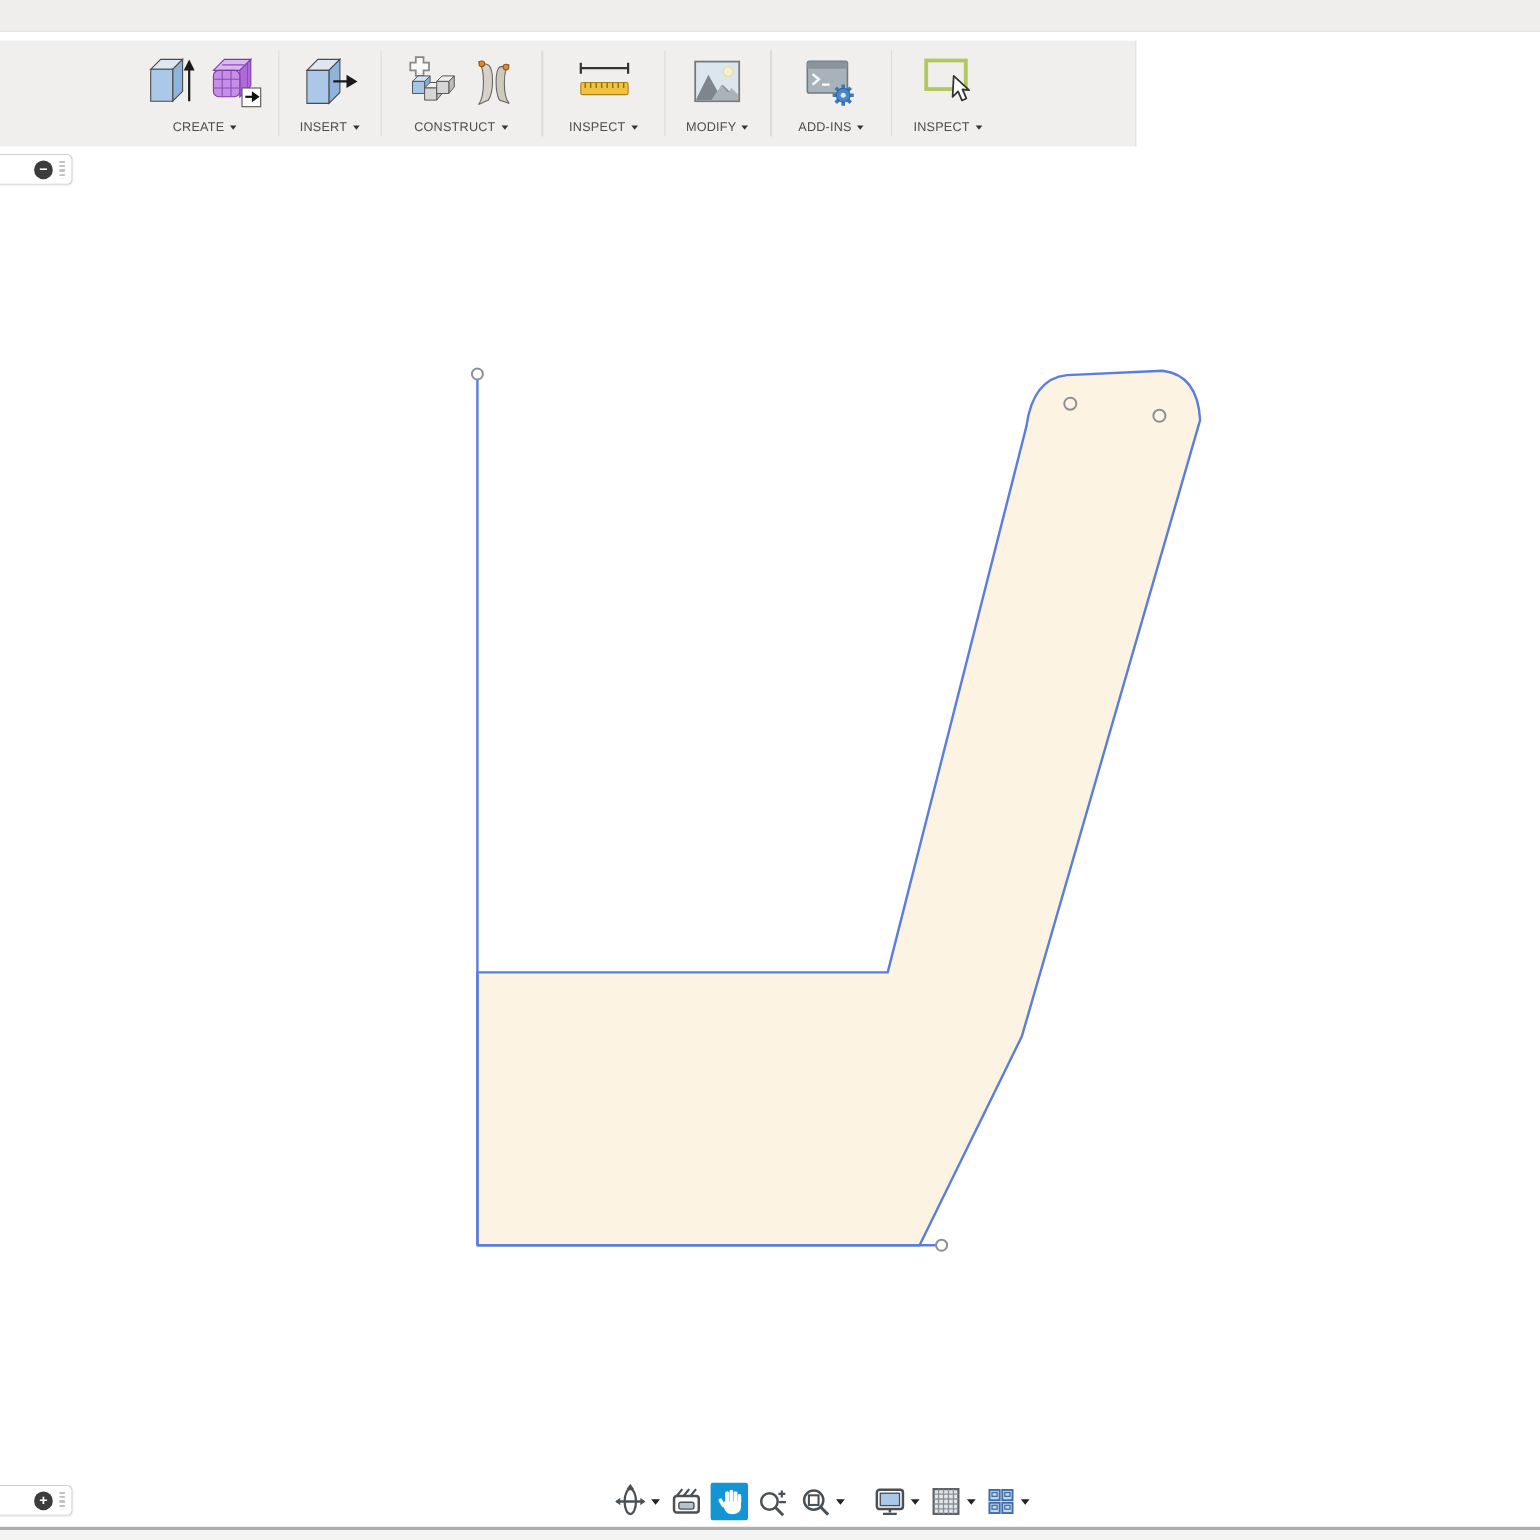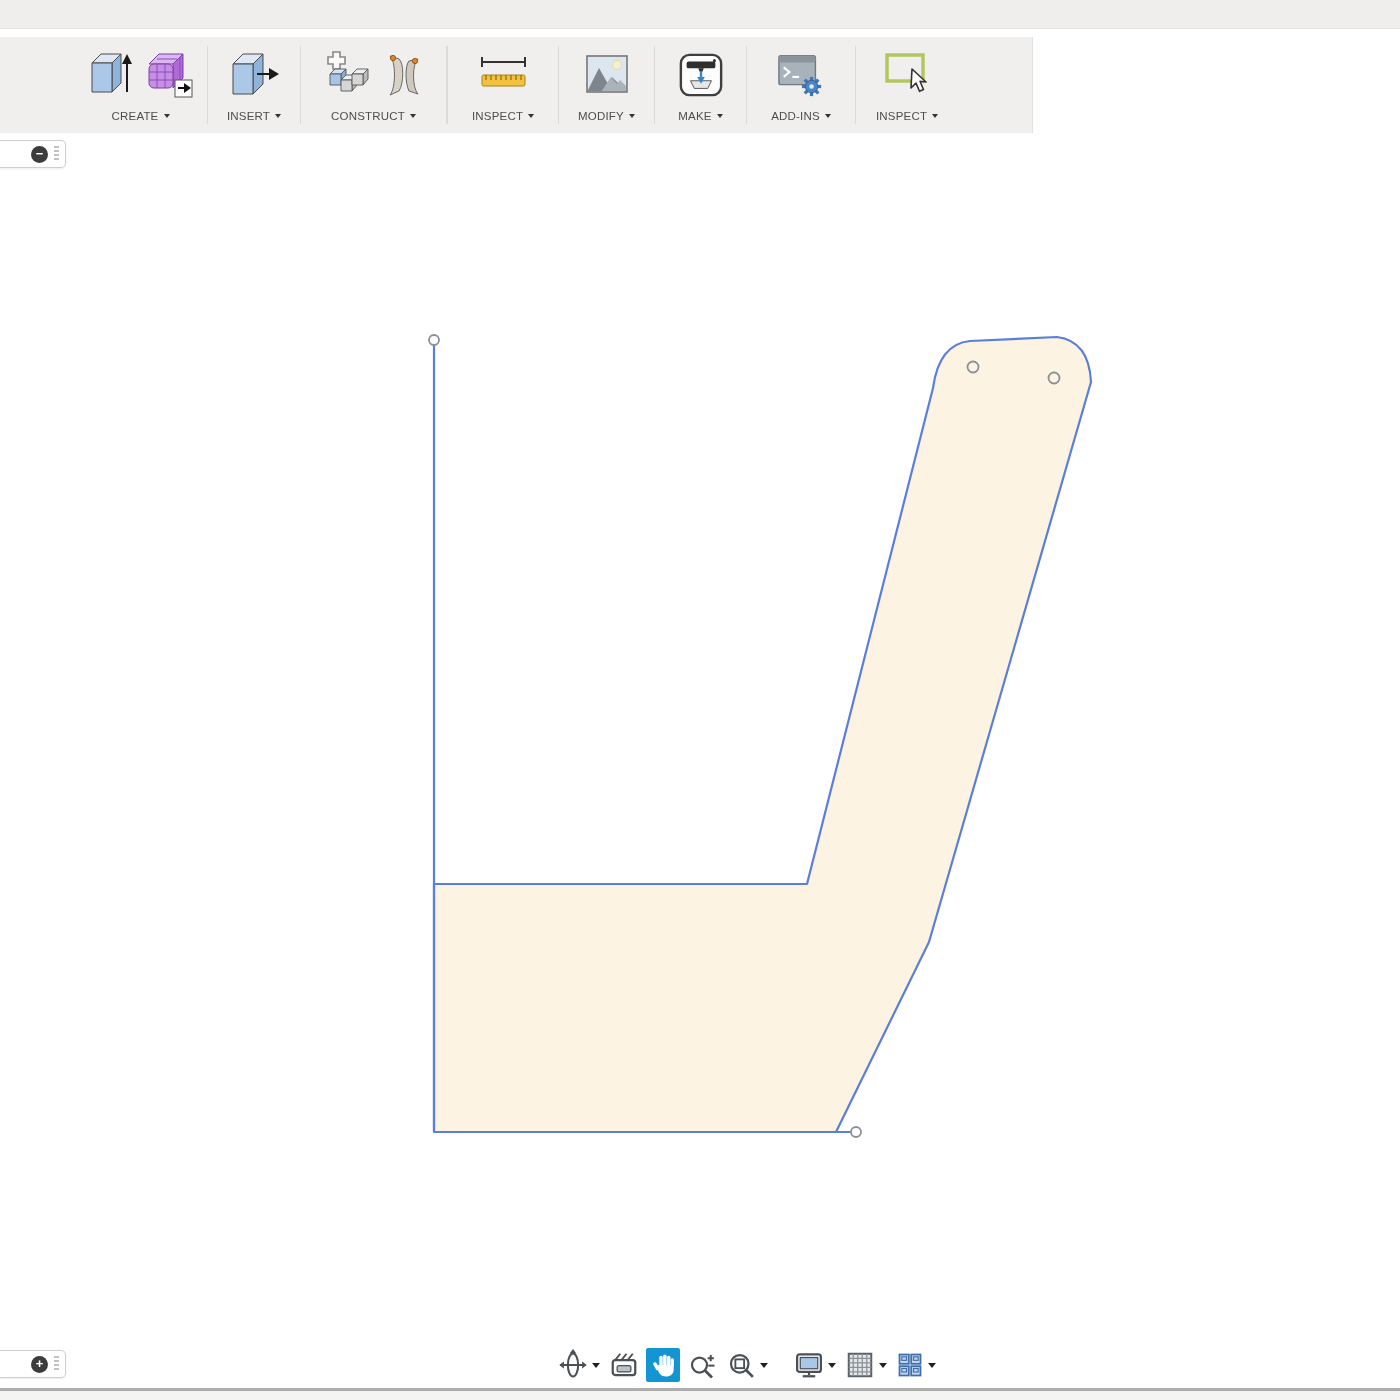--- a/index.html
+++ b/index.html
@@ -192,39 +192,20 @@
         </button>
       </div>
       <button class="grouplabel">
         <span>MODIFY</span>
         <span class="caret"></span>
       </button>
     </div>
 
     <div class="vdiv"></div>
 
-    <div class="group g-make">
-      <div class="icons">
-        <button class="tool">
-          <svg width="46" height="46" viewBox="0 0 48 48">
-            <rect x="3" y="3" width="42" height="42" rx="9" fill="#fdfdfd" stroke="#3f3f3f" stroke-width="2.5"></rect>
-            <circle cx="38" cy="9" r="1.6" fill="#333"></circle>
-            <rect x="9" y="10" width="30" height="7" rx="2" fill="#2f2f2f"></rect>
-            <polygon points="21,17 27,17 25,21 23,21" fill="#2f2f2f"></polygon>
-            <polygon points="13,30 35,30 31,38 17,38" fill="#e6e6e6" stroke="#555"></polygon>
-            <line x1="24" y1="20" x2="24" y2="28" stroke="#3a87c8" stroke-width="2.5"></line>
-            <polygon points="20,26 24,33 28,26" fill="#3a87c8"></polygon>
-          </svg>
-        </button>
-      </div>
-      <button class="grouplabel">
-        <span>MAKE</span>
-        <span class="caret"></span>
-      </button>
-    </div>
 
     <div class="vdiv"></div>
 
     <div class="group g-addins">
       <div class="icons">
         <button class="tool">
           <svg width="48" height="48" viewBox="0 0 50 48">
             <rect x="2" y="4" width="38" height="30" rx="2" fill="#a8b2ba" stroke="#707a82" stroke-width="1.5"></rect>
             <rect x="2" y="4" width="38" height="7" rx="2" fill="#8a949c"></rect>
             <path d="M7,16 l6,5 -6,5" fill="none" stroke="#ffffff" stroke-width="2.2"></path>

